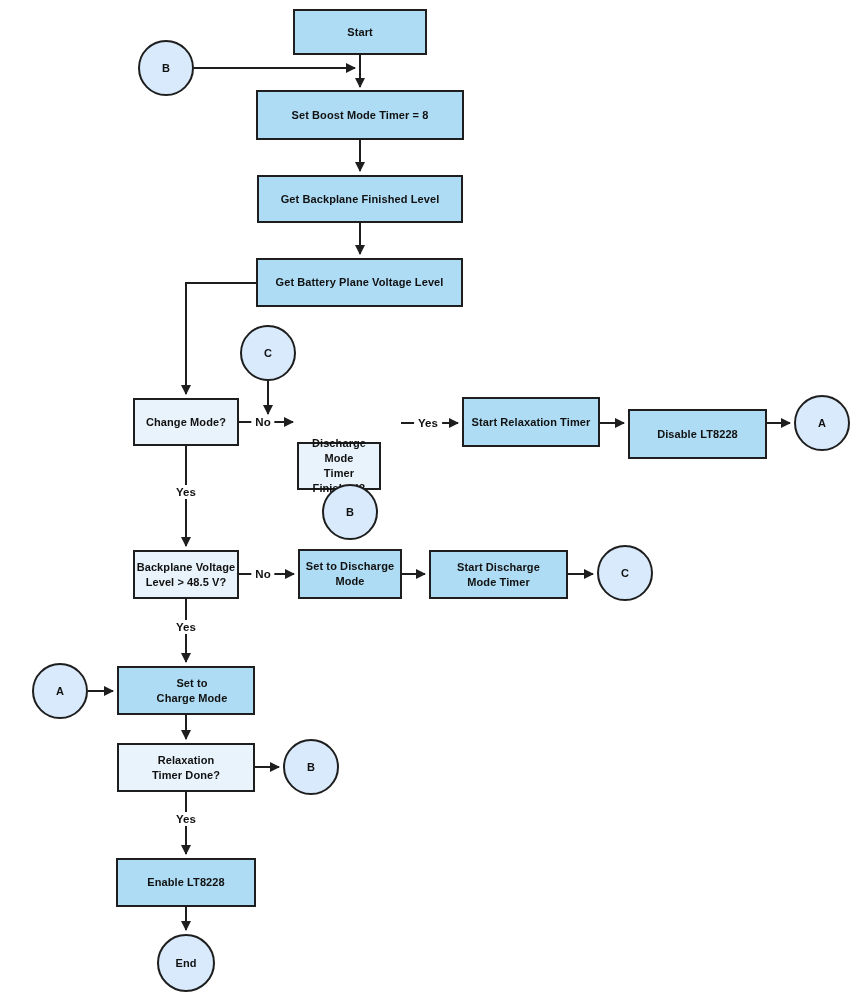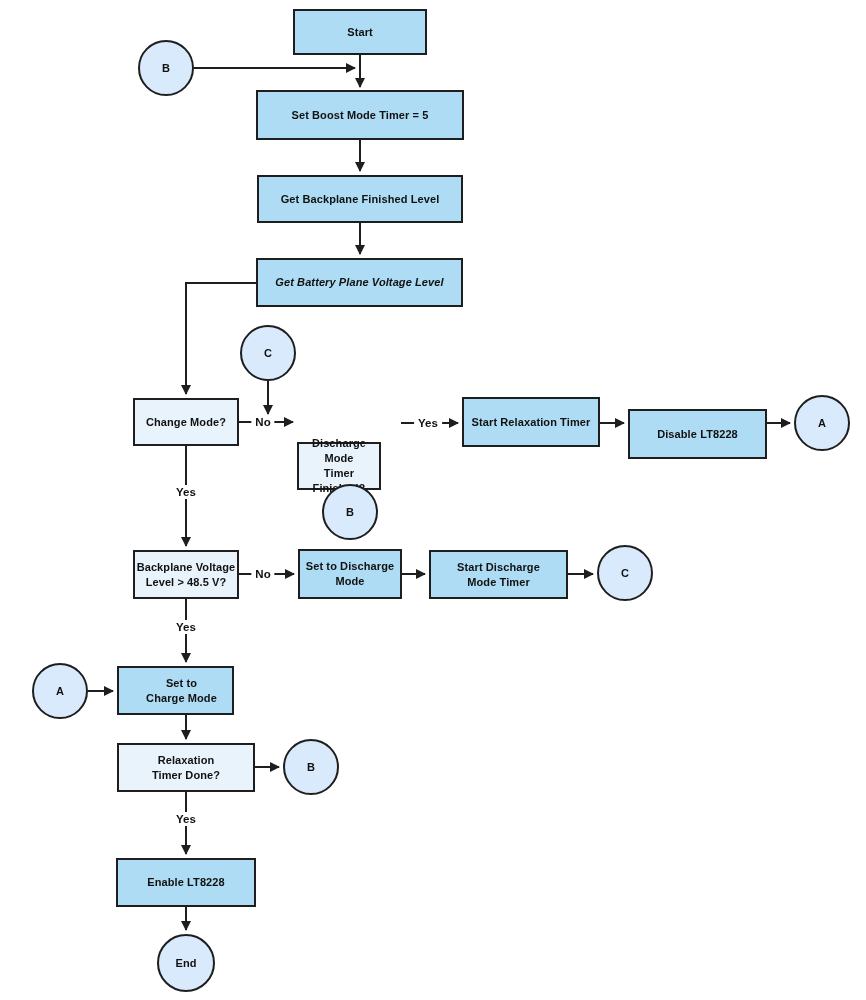--- a/index.html
+++ b/index.html
@@ -84,30 +84,30 @@
     <path class="wire" d="M186,599 V662" marker-end="url(#arrowhead)"></path>
 
     <path class="wire" d="M88,691 H113" marker-end="url(#arrowhead)"></path>
     <path class="wire" d="M186,715 V739" marker-end="url(#arrowhead)"></path>
     <path class="wire" d="M254,767 H279" marker-end="url(#arrowhead)"></path>
     <path class="wire" d="M186,792 V854" marker-end="url(#arrowhead)"></path>
     <path class="wire" d="M186,907 V930" marker-end="url(#arrowhead)"></path>
   </svg>
 
   <div class="node process" style="left:293px; top:9px;  width:134px; height:46px;">Start</div>
-  <div class="node process" style="left:256px; top:90px; width:208px; height:50px;">Set Boost Mode Timer = 5</div>
+  <div class="node process" style="left:256px; top:90px; width:208px; height:50px;">Set Boost Mode Timer = 8</div>
   <div class="node process" style="left:257px; top:175px; width:206px; height:48px;">Get Backplane Finished Level</div>
-  <div class="node process" style="left:256px; top:258px; width:207px; height:49px;font-style:italic;">Get Battery Plane Voltage Level</div>
+  <div class="node process" style="left:256px; top:258px; width:207px; height:49px;">Get Battery Plane Voltage Level</div>
   <div class="node process" style="left:462px; top:397px; width:138px; height:50px;">Start Relaxation Timer</div>
   <div class="node process" style="left:628px; top:397px; width:139px; height:50px;margin-top:12px;">Disable LT8228</div>
   <div class="node process" style="left:298px; top:549px; width:104px; height:50px;text-align:center;">Set to Discharge
 Mode</div>
   <div class="node process" style="left:429px; top:550px; width:139px; height:49px;">Start Discharge
 Mode Timer</div>
-  <div class="node process" style="left:117px; top:666px; width:117px; height:49px;padding-left:12px;">Set to
+  <div class="node process" style="left:117px; top:666px; width:138px; height:49px;padding-left:12px;">Set to
 Charge Mode</div>
   <div class="node process" style="left:116px; top:858px; width:140px; height:49px;">Enable LT8228</div>
 
   <div class="node decision" style="left:133px; top:398px; width:106px; height:48px;">Change Mode?</div>
   <div class="node decision" style="left:297px; top:398px; width:84px; height:48px;margin-top:44px;">Discharge Mode
 Timer Finished?</div>
   <div class="node decision" style="left:133px; top:550px; width:106px; height:49px;">Backplane Voltage
 Level &gt; 48.5 V?</div>
   <div class="node decision" style="left:117px; top:743px; width:138px; height:49px;">Relaxation
 Timer Done?</div>

